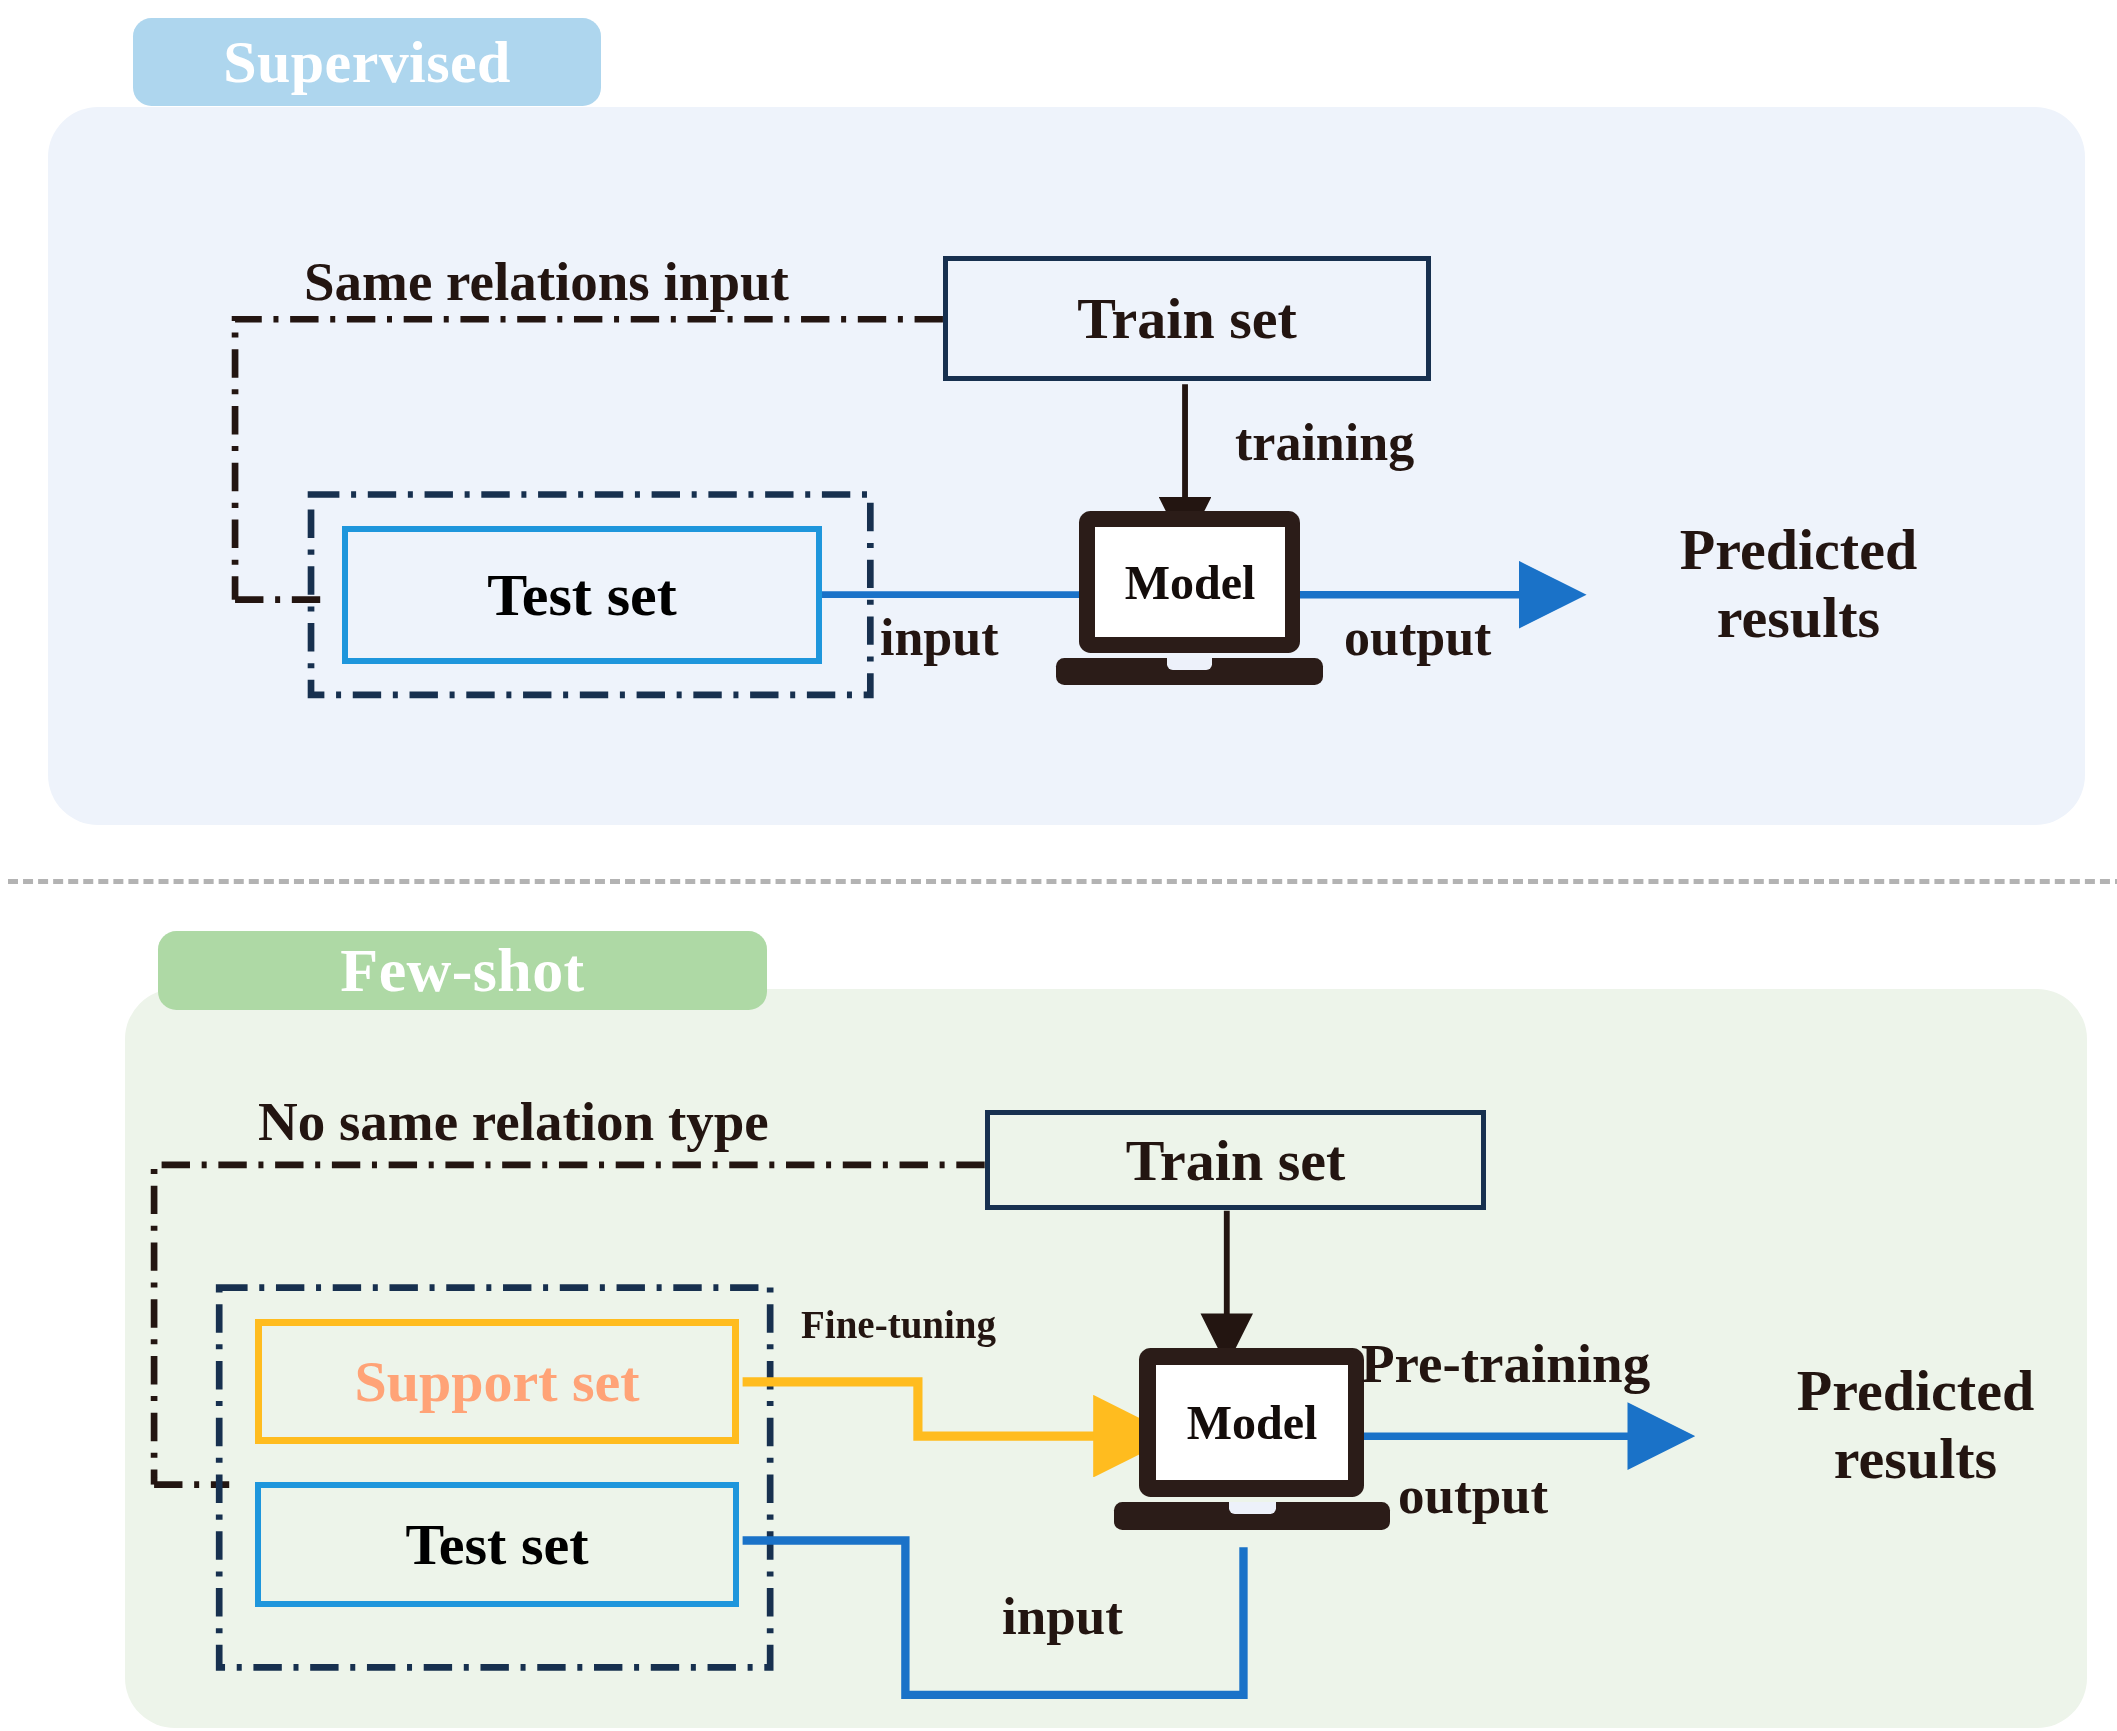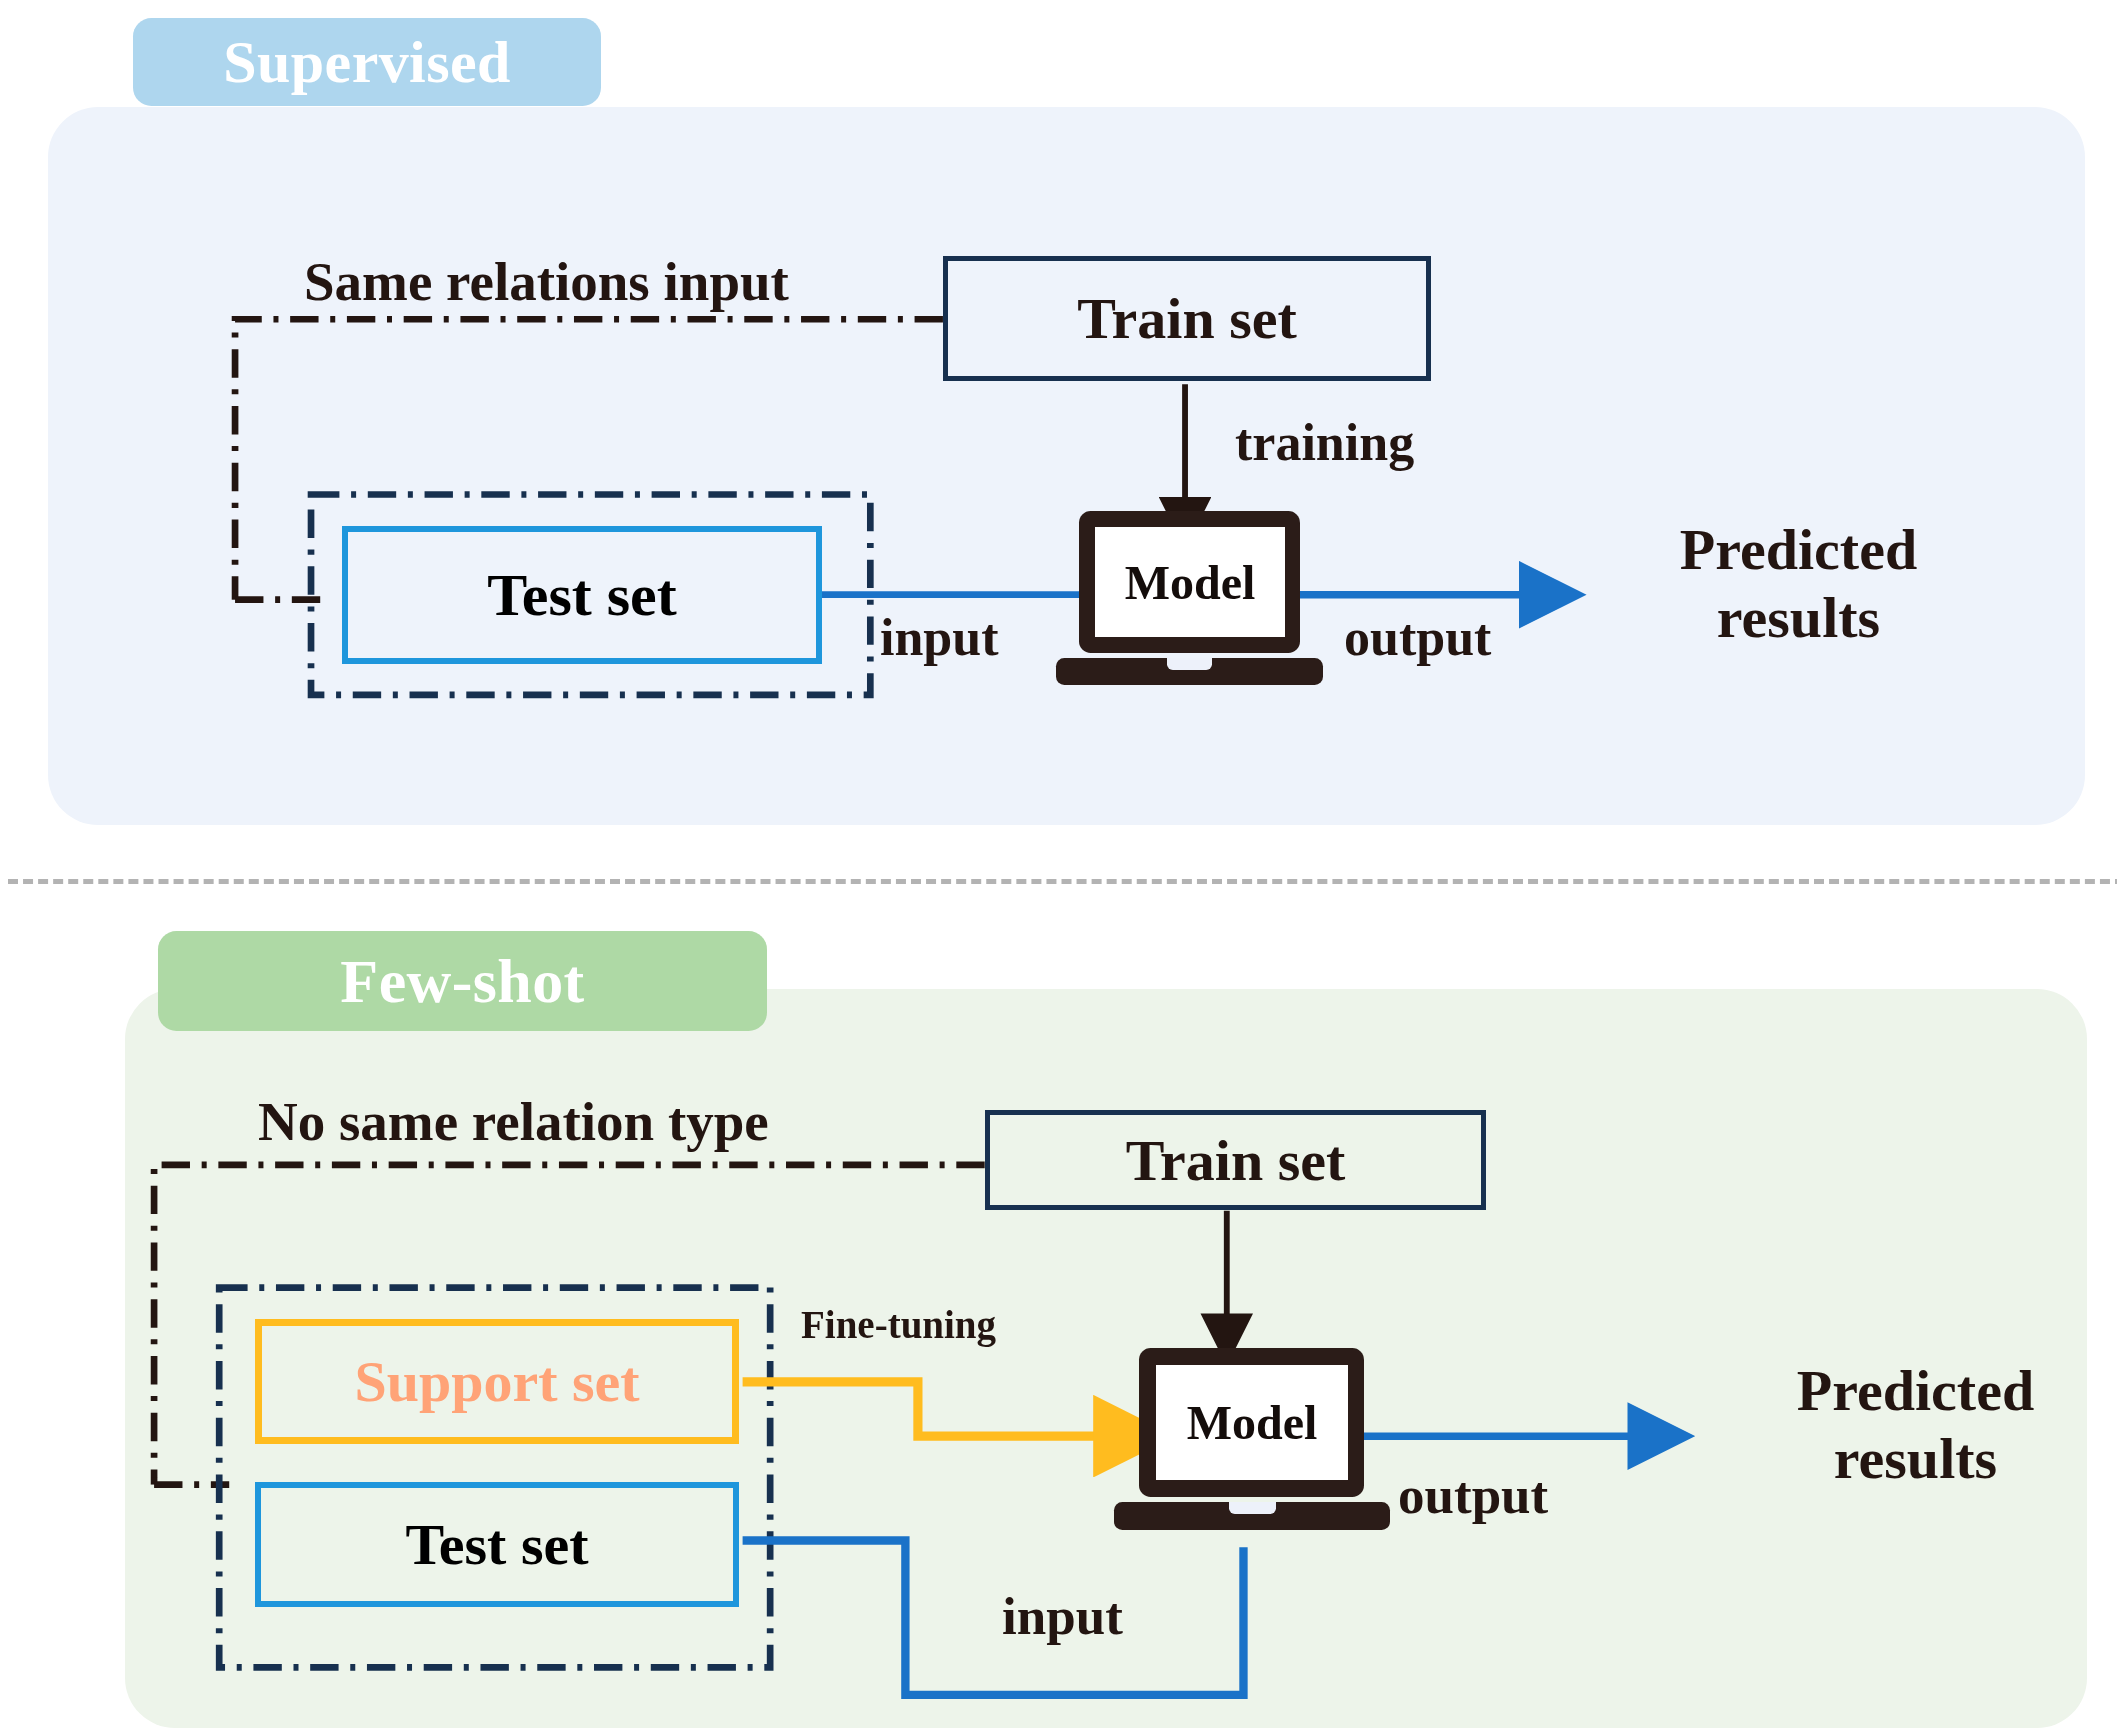--- a/index.html
+++ b/index.html
@@ -43,21 +43,21 @@
     letter-spacing: 0.4px;
   }
   #badge-supervised {
     left: 125px; top: 18.4px;
     width: 468px; height: 88px;
     background: #aed6ee;
     font-size: 60px;
   }
   #badge-fewshot {
     left: 150px; top: 931px;
-    width: 609px; height: 100px;
+    width: 609px; height: 79px;
     background: #aed9a5;
     font-size: 62px;
   }
 
   
   #panel-divider {
     position: absolute;
     left: 0; top: 879px;
     width: 2117px; height: 0;
     border-top: 5.8px dashed #b3b3b3;
@@ -226,20 +226,21 @@
 
   <div class="label" id="lbl-few-input" style="left:994px; top:1586px; font-size:53px;">input</div>
 
   <div class="laptop" id="laptop-few" style="left:1106px; top:1348px; width:276px; height:188px;">
     <div class="lid" style="width:225px; height:149px; left:25px; top:0;"></div>
     <div class="screen" style="left:42px; top:16.7px; width:192px; height:115px; font-size:48px;">Model</div>
     <div class="base" style="left:0; top:154px; width:276px; height:27.6px;"></div>
     <div class="notch" style="left:115px; top:154px; width:47px; height:11.7px;"></div>
   </div>
 
+  <div class="label" id="lbl-few-pretrain" style="left:1353px; top:1332px; font-size:55px;">Pre-training</div>
 
   <div class="label" id="lbl-few-output" style="left:1390px; top:1465px; font-size:53px;">output</div>
 
   <div class="label label-multi" id="lbl-few-pred" style="left:1728px; top:1357px; width:359px; font-size:58px;">
     <span>Predicted</span><br>
     <span>results</span>
   </div>
 
 </div>
 

